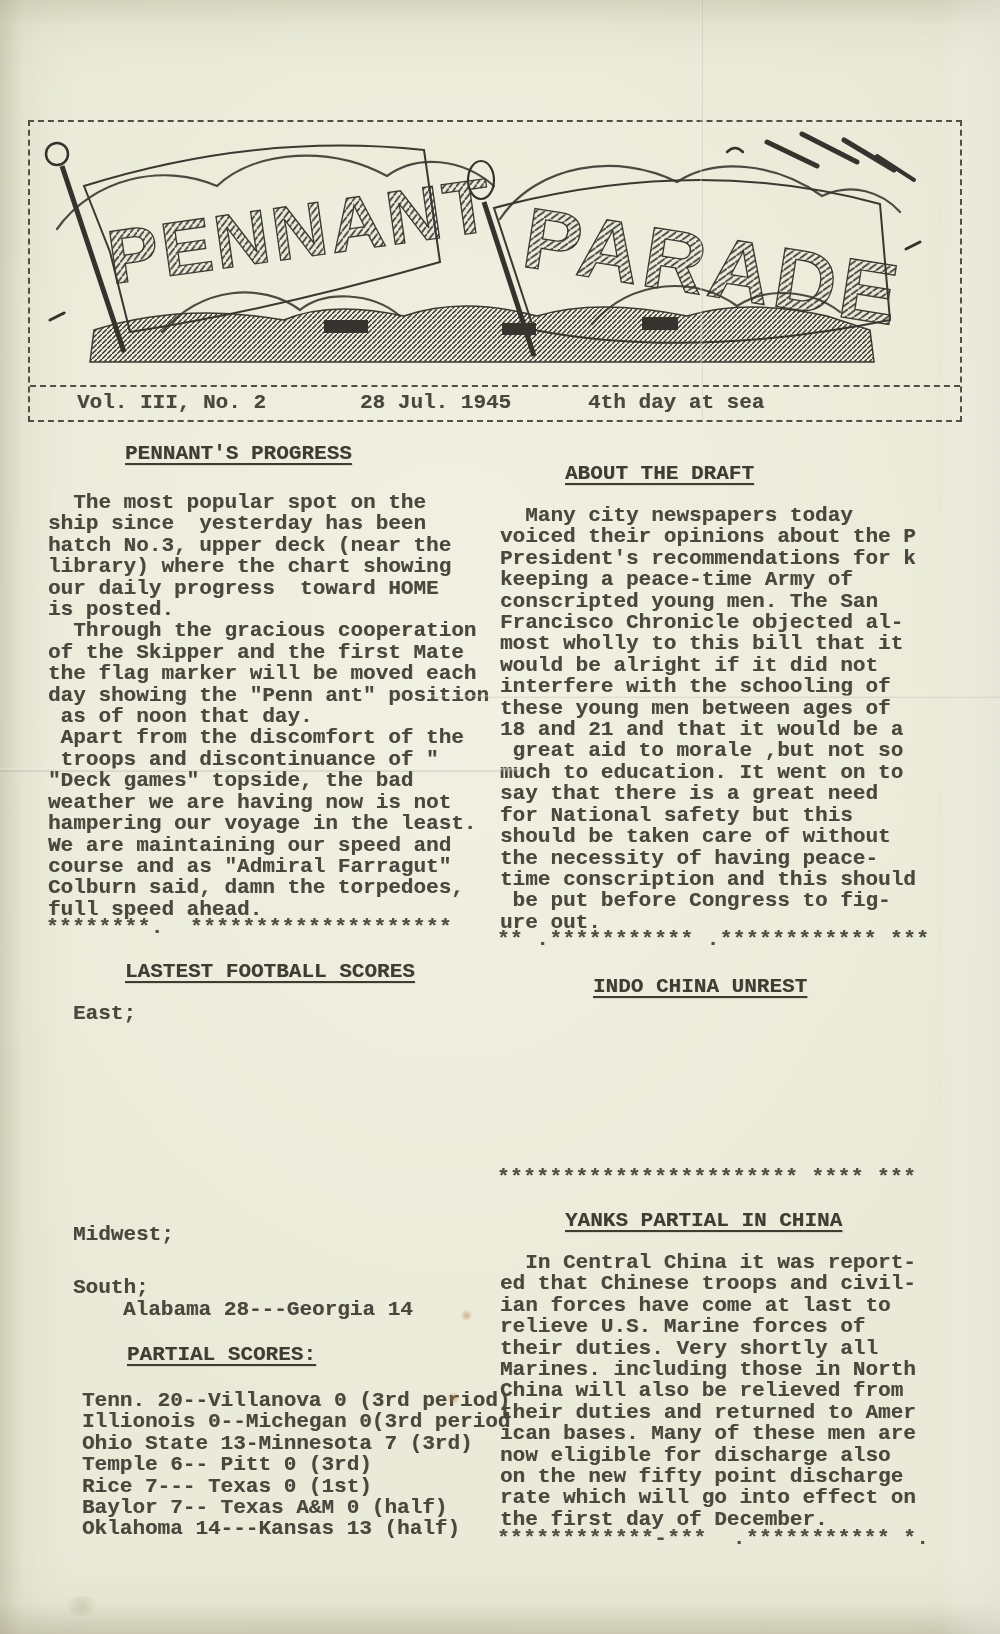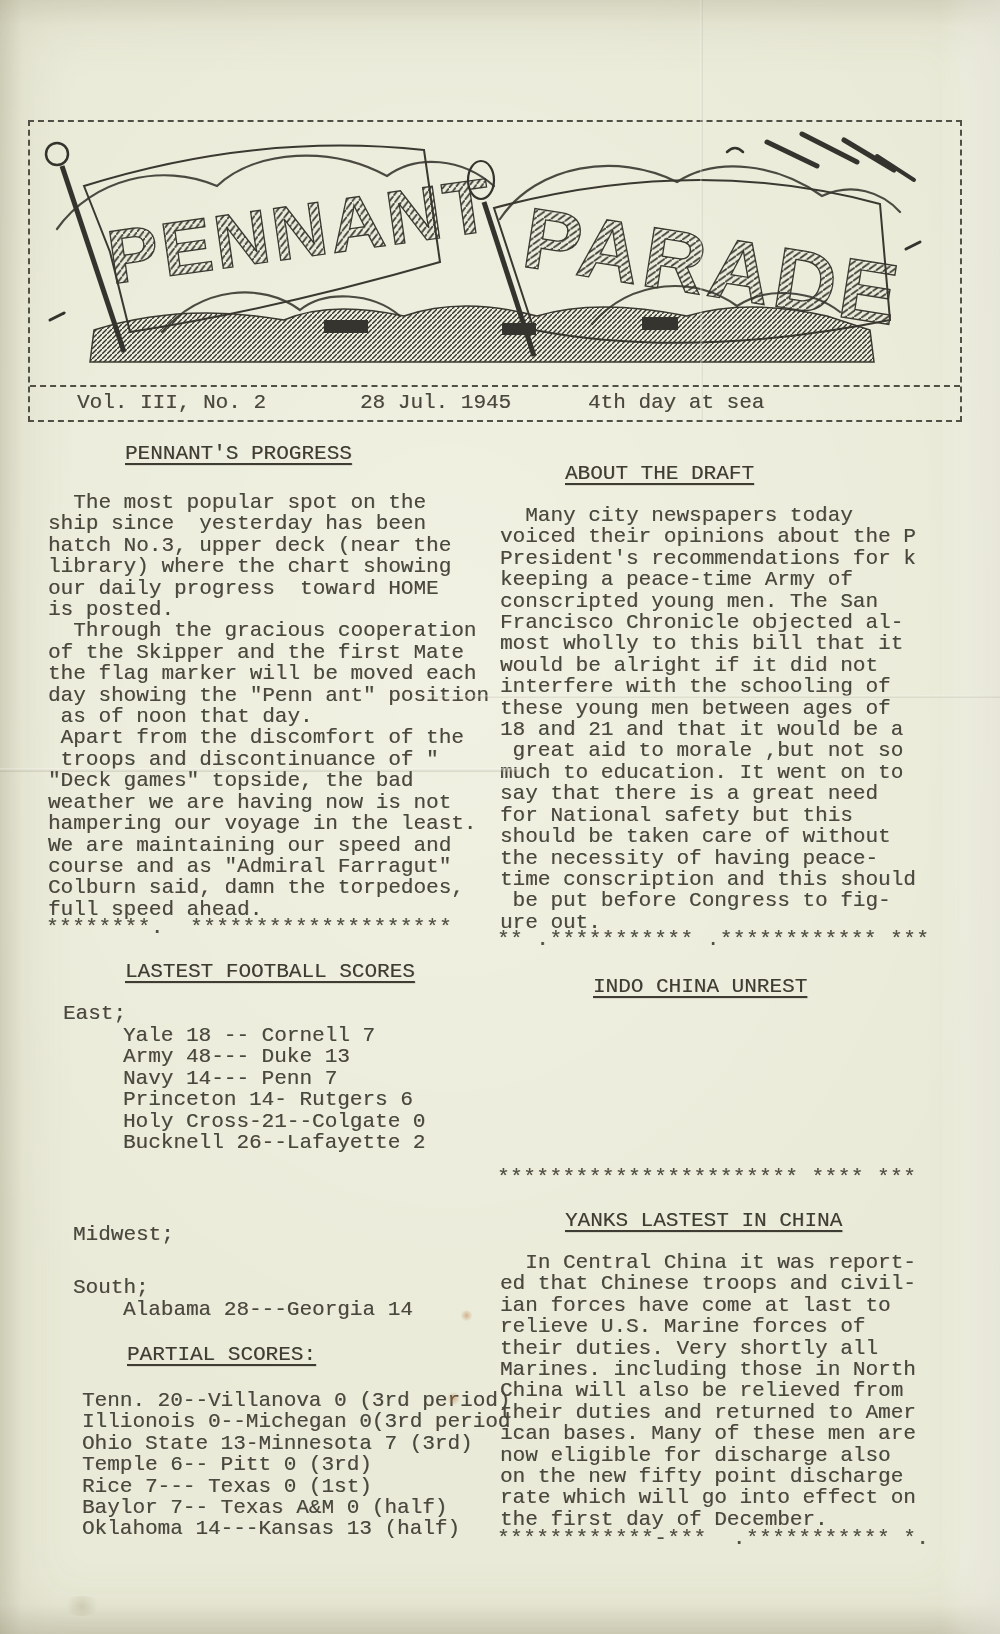--- a/index.html
+++ b/index.html
@@ -19,21 +19,21 @@
   .crease2{position:absolute;left:430px;top:695px;width:570px;height:3px;pointer-events:none;
       background:linear-gradient(180deg, rgba(255,255,250,.4), rgba(100,92,65,.14));}
   .crease3{position:absolute;left:700px;top:0;width:3px;height:420px;pointer-events:none;
       background:linear-gradient(90deg, rgba(255,255,250,.4), rgba(100,92,65,.12));}
   .stain{position:absolute;border-radius:50%;pointer-events:none;}
   .stain.a{left:460px;top:1310px;width:13px;height:11px;background:radial-gradient(circle, rgba(187,121,70,.5), rgba(187,121,70,0) 70%);}
   .stain.b{left:446px;top:1392px;width:15px;height:13px;background:radial-gradient(circle, rgba(187,121,70,.45), rgba(187,121,70,0) 70%);}
   .stain.c{left:62px;top:1596px;width:40px;height:20px;background:radial-gradient(circle, rgba(150,140,100,.25), rgba(0,0,0,0) 70%);}
 
   .txt{position:absolute;white-space:pre;font-size:21px;line-height:21.4px;
-       color:#4a473e;text-shadow:.4px .3px .5px rgba(72,68,58,.45);}
+       color:#4a473e;text-shadow:.4px .3px .5px rgba(72,68,58,.45);font-weight:bold;}
   .hd{color:#3f3c33;text-decoration:underline;text-decoration-thickness:2px;text-underline-offset:4px;}
   .stars{letter-spacing:.5px;color:#514e44;}
 
   .mastbox{position:absolute;left:28px;top:120px;width:930px;height:298px;
       border:2px dashed #525046;}
   .mastart{position:absolute;left:2px;top:2px;}
   .volrow{position:absolute;left:0;right:0;bottom:0;height:33px;border-top:2px dashed #525046;}
   .volrow .txt{top:5px;}
 </style>
 </head>
@@ -115,27 +115,21 @@
 weather we are having now is not
 hampering our voyage in the least.
 We are maintaining our speed and
 course and as "Admiral Farragut"
 Colburn said, damn the torpedoes,
 full speed ahead.</div>
   <div class="txt stars" style="left:46px;top:917px">********.  ********************</div>
 
   <div class="txt hd" style="left:125px;top:961px">LASTEST FOOTBALL SCORES</div>
 
-  <div class="txt" style="left:63px;top:1003px">East;</div>
-  <div class="txt" style="left:123px;top:1025px">Yale 18 -- Cornell 7
-Army 48--- Duke 13
-Navy 14--- Penn 7
-Princeton 14- Rutgers 6
-Holy Cross-21--Colgate 0
-Bucknell 26--Lafayette 2</div>
+  <div class="txt" style="left:73px;top:1003px">East;</div>
 
   <div class="txt" style="left:73px;top:1224px">Midwest;</div>
 
   <div class="txt" style="left:73px;top:1277px">South;</div>
   <div class="txt" style="left:123px;top:1299px">Alabama 28---Georgia 14</div>
 
   <div class="txt hd" style="left:127px;top:1344px">PARTIAL SCORES:</div>
   <div class="txt" style="left:82px;top:1390px">Tenn. 20--Villanova 0 (3rd period)
 Illionois 0--Michegan 0(3rd period
 Ohio State 13-Minnesota 7 (3rd)
@@ -164,21 +158,21 @@
 should be taken care of without
 the necessity of having peace-
 time conscription and this should
  be put before Congress to fig-
 ure out.</div>
   <div class="txt stars" style="left:497px;top:929px">** .*********** .************ ***</div>
 
   <div class="txt hd" style="left:593px;top:976px">INDO CHINA UNREST</div>
   <div class="txt stars" style="left:497px;top:1167px">*********************** **** ***</div>
 
-  <div class="txt hd" style="left:565px;top:1210px">YANKS LASTEST IN CHINA</div>
+  <div class="txt hd" style="left:565px;top:1210px">YANKS PARTIAL IN CHINA</div>
   <div class="txt" style="left:500px;top:1252px">  In Central China it was report-
 ed that Chinese troops and civil-
 ian forces have come at last to
 relieve U.S. Marine forces of
 their duties. Very shortly all
 Marines. including those in North
 China will also be relieved from
 their duties and returned to Amer
 ican bases. Many of these men are
 now eligible for discharge also

